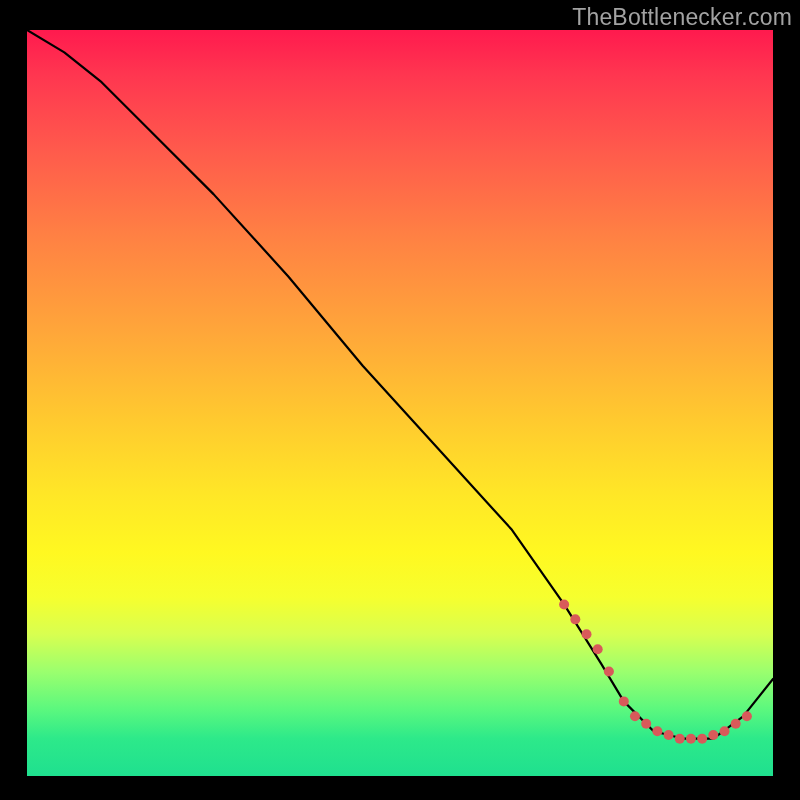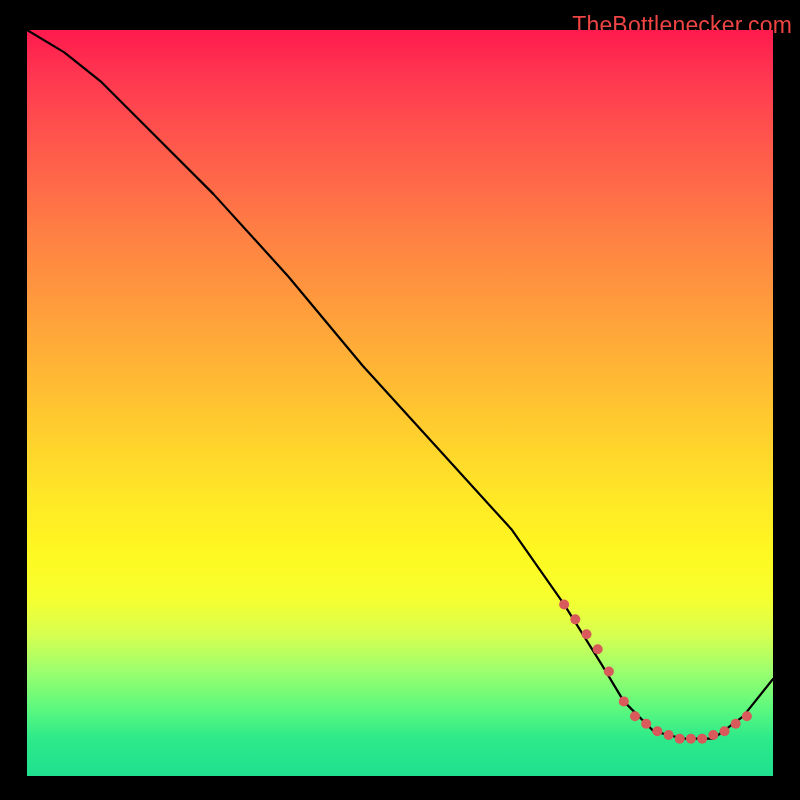--- a/index.html
+++ b/index.html
@@ -12,23 +12,23 @@
     font-family: Arial, Helvetica, sans-serif;
   }
   .frame {
     position: relative;
     width: 800px;
     height: 800px;
     background: #000;
   }
   .attribution {
     position: absolute;
-    top: 12px;
+    top: 4px;
     right: 8px;
-    color: #ef4444;
+    color: #a3a3a3;
     font-size: 23px;
     font-weight: 400;
     letter-spacing: 0.2px;
   }
   .plot-area {
     position: absolute;
     left: 27px;
     top: 30px;
     width: 746px;
     height: 746px;

